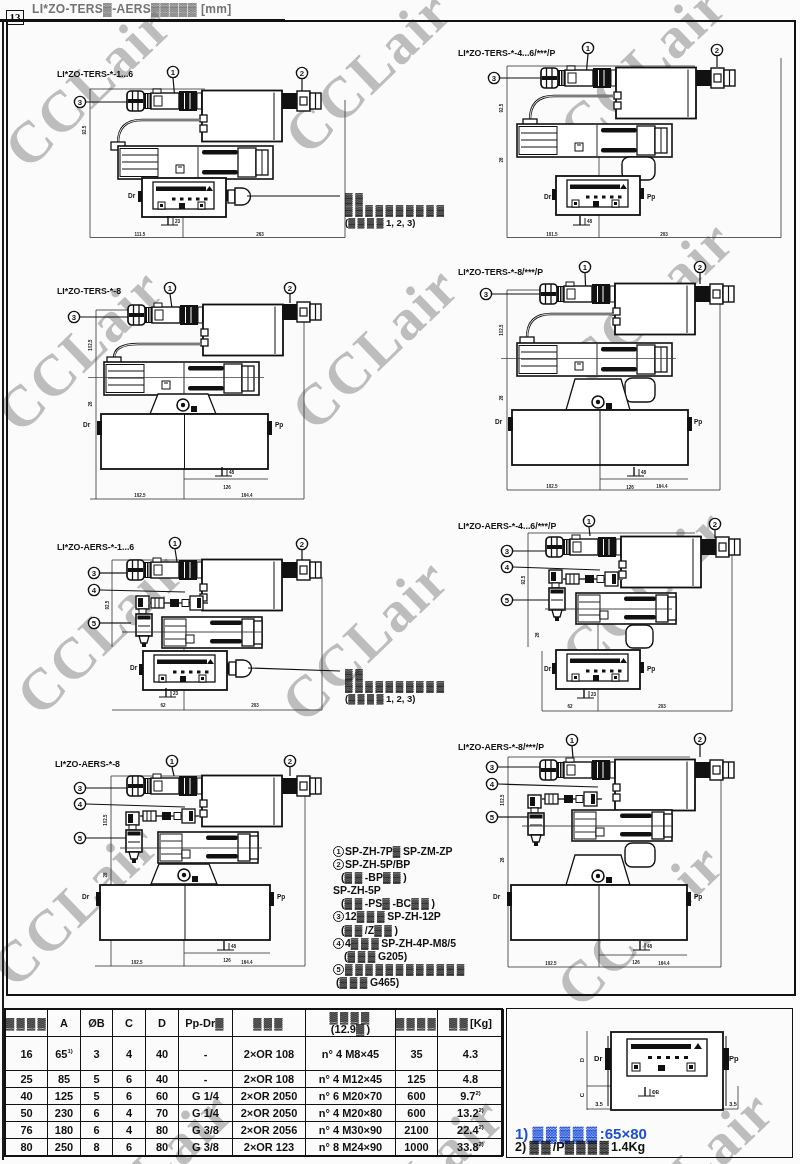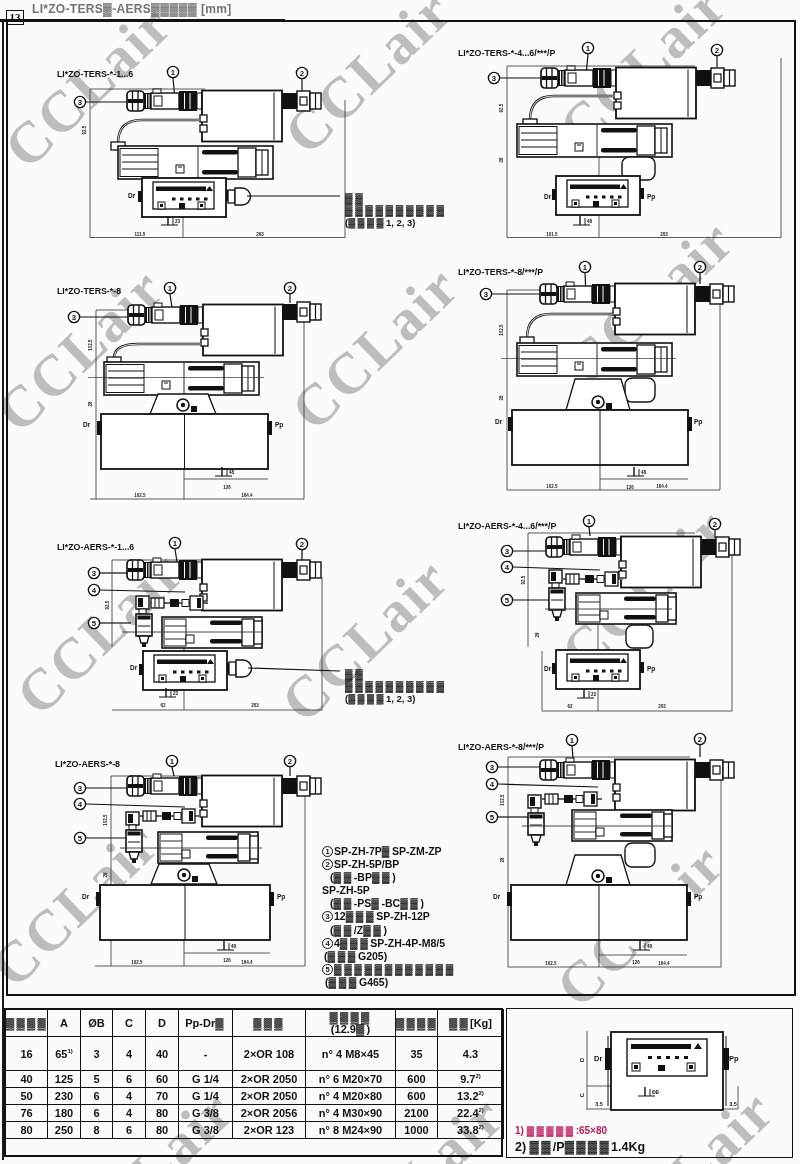--- a/index.html
+++ b/index.html
@@ -1125,30 +1125,30 @@
       <line x1="650" y1="1089" x2="650" y2="1096" stroke="#111" stroke-width="0.9"></line>
       <text x="652" y="1094" font-size="4.5" font-weight="bold" fill="#111">ΦB</text>
 </svg>
 
 <div class="abs" style="left:345px;top:192px;font-size:10.5px;font-weight:bold;line-height:12px;color:#111">
 <span class="zh">▓▓</span><br><span class="zh">▓▓▓▓▓▓▓▓▓▓</span><br><span style="font-size:9.5px">(<span class="zh">▓▓▓▓</span>1, 2, 3)</span></div>
 
 <div class="abs" style="left:345px;top:668px;font-size:10.5px;font-weight:bold;line-height:12px;color:#111">
 <span class="zh">▓▓</span><br><span class="zh">▓▓▓▓▓▓▓▓▓▓</span><br><span style="font-size:9.5px">(<span class="zh">▓▓▓▓</span>1, 2, 3)</span></div>
 
-<div class="abs" style="left:322px;top:845px;font-size:10.5px;font-weight:bold;line-height:13.1px;color:#111">
+<div class="abs" style="left:333px;top:845px;font-size:10.5px;font-weight:bold;line-height:13.1px;color:#111">
 <span class="cn">1</span>SP-ZH-7P<span class="zh">▓</span>SP-ZM-ZP<br>
 <span class="cn">2</span>SP-ZH-5P/BP<br>
 <span style="margin-left:8px">(<span class="zh">▓▓</span>-BP<span class="zh">▓▓</span>)</span><br>
 <span style="margin-left:0">SP-ZH-5P</span><br>
 <span style="margin-left:8px">(<span class="zh">▓▓</span>-PS<span class="zh">▓</span>-BC<span class="zh">▓▓</span>)</span><br>
 <span class="cn">3</span>12<span class="zh">▓▓▓</span>SP-ZH-12P<br>
 <span style="margin-left:8px">(<span class="zh">▓▓</span>/Z<span class="zh">▓▓</span>)</span><br>
 <span class="cn">4</span>4<span class="zh">▓▓▓</span>SP-ZH-4P-M8/5<br>
-<span style="margin-left:2px">(<span class="zh">▓▓▓</span>G205)</span><br>
+<span style="margin-left:11px">(<span class="zh">▓▓▓</span>G205)</span><br>
 <span class="cn">5</span><span class="zh">▓▓▓▓▓▓▓▓▓▓▓▓</span><br>
 <span style="margin-left:3px">(<span class="zh">▓▓▓</span>G465)</span></div>
 
 <div class="abs" style="left:4px;top:1008px;width:495px;height:144.5px;border:2px solid #111"></div>
 
 <table class="abs" style="left:5px;top:1009px;width:498px">
 <colgroup>
         <col style="width:42px">
         <col style="width:33px">
         <col style="width:32px">
@@ -1177,20 +1177,32 @@
           <td>16</td>
           <td>65<sup>1)</sup></td>
           <td>3</td>
           <td>4</td>
           <td>40</td>
           <td>-</td>
           <td>2×OR 108</td>
           <td>n° 4 M8×45</td>
           <td>35</td>
           <td>4.3</td>
+        </tr>
+<tr style="height:17px">
+          <td>25</td>
+          <td>85</td>
+          <td>5</td>
+          <td>6</td>
+          <td>40</td>
+          <td>-</td>
+          <td>2×OR 108</td>
+          <td>n° 4 M12×45</td>
+          <td>125</td>
+          <td>4.8</td>
         </tr>
 <tr style="height:17px">
           <td>40</td>
           <td>125</td>
           <td>5</td>
           <td>6</td>
           <td>60</td>
           <td>G 1/4</td>
           <td>2×OR 2050</td>
           <td>n° 6 M20×70</td>
@@ -1231,16 +1243,16 @@
           <td>2×OR 123</td>
           <td>n° 8 M24×90</td>
           <td>1000</td>
           <td>33.8<sup>2)</sup></td>
         </tr>
 </tbody>
     </table>
 
 <div class="abs" style="left:506px;top:1008px;width:285px;height:148px;border:1.5px solid #111"></div>
 
-<div class="abs" style="left:515px;top:1125px;font-size:10px;font-weight:bold;color:#be185d">1) <span class="zh">▓▓▓▓▓</span>:65×80</div>
+<div class="abs" style="left:515px;top:1125px;font-size:15px;font-weight:bold;color:#1d4ed8">1) <span class="zh">▓▓▓▓▓</span>:65×80</div>
 
 <div class="abs" style="left:515px;top:1140px;font-size:12.5px;font-weight:bold;color:#111">2) <span class="zh">▓▓</span>/P<span class="zh">▓▓▓▓</span>1.4Kg</div>
 </div>
 
 </body></html>

